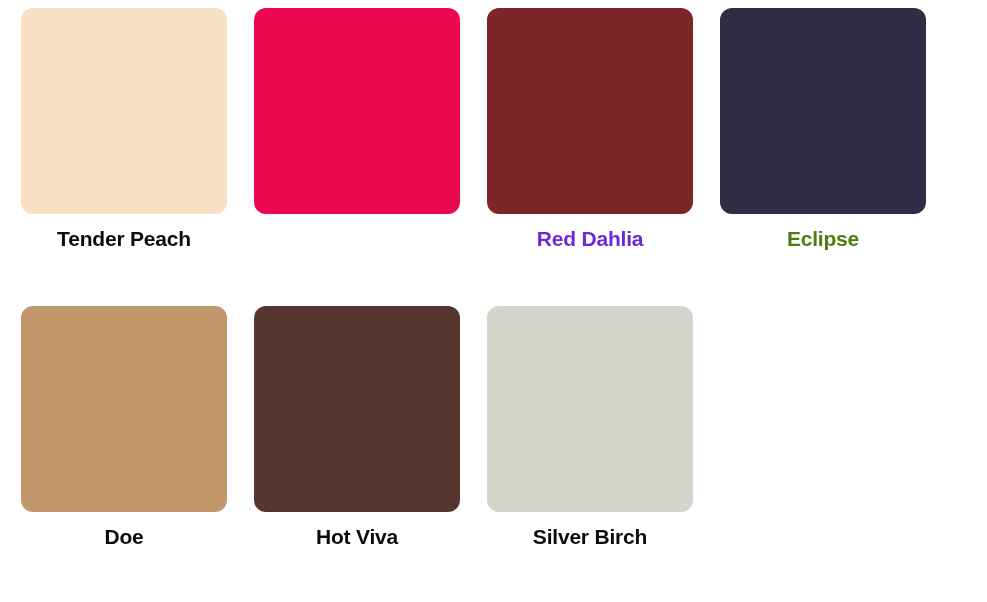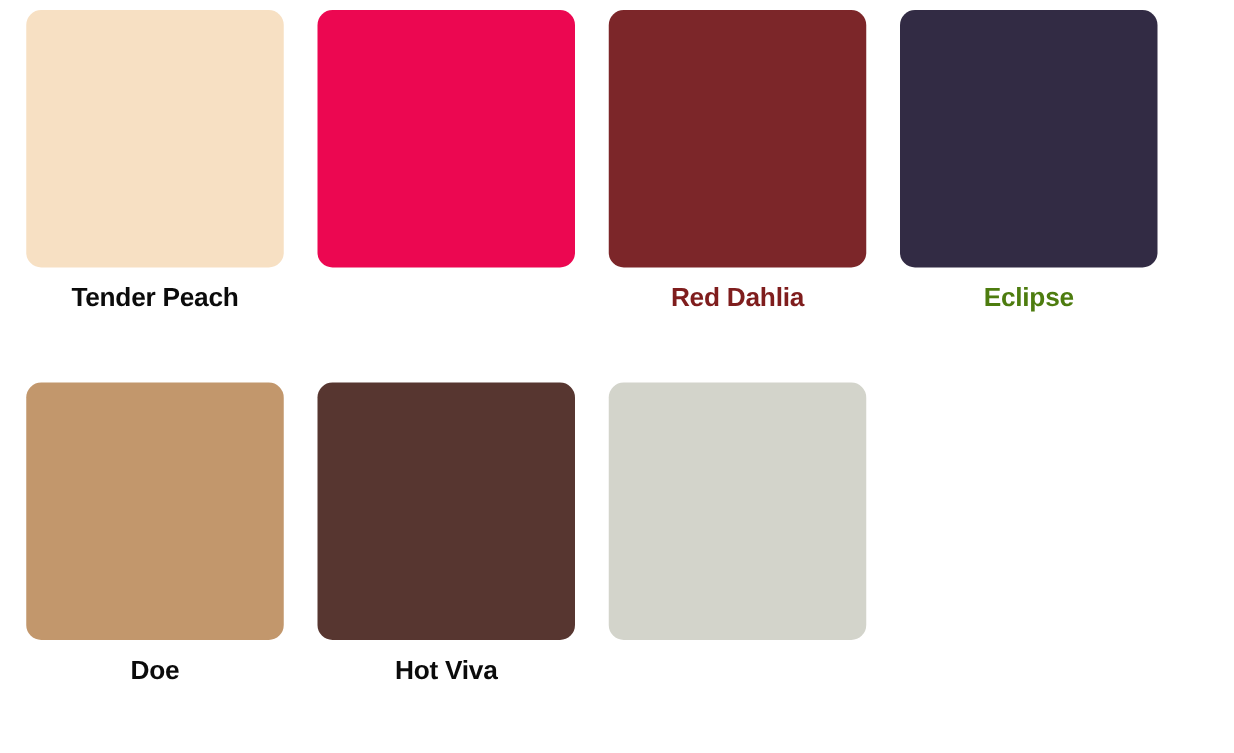--- a/index.html
+++ b/index.html
@@ -63,36 +63,37 @@
     <div class="swatch-chip" style="background-color: rgb(247, 224, 195);"></div>
     <div class="swatch-label" style="color: rgb(11, 11, 11);">Tender Peach</div>
   </div>
 
   <div class="swatch-cell">
     <div class="swatch-chip" style="background-color: rgb(236, 7, 81);"></div>
   </div>
 
   <div class="swatch-cell">
     <div class="swatch-chip" style="background-color: rgb(124, 38, 41);"></div>
-    <div class="swatch-label" style="color: #7f1d1d;">Red Dahlia</div>
+    <div class="swatch-label" style="color: #6d28d9;">Red Dahlia</div>
   </div>
 
 
   <div class="swatch-cell">
     <div class="swatch-chip" style="background-color: rgb(50, 43, 68);"></div>
     <div class="swatch-label" style="color: #4d7c0f;">Eclipse</div>
   </div>
 
   <div class="swatch-cell">
     <div class="swatch-chip" style="background-color: rgb(194, 151, 108);"></div>
     <div class="swatch-label" style="color: rgb(11, 11, 11);">Doe</div>
   </div>
 
   <div class="swatch-cell">
     <div class="swatch-chip" style="background-color: rgb(87, 54, 48);"></div>
     <div class="swatch-label" style="color: rgb(11, 11, 11);">Hot Viva</div>
   </div>
 
   <div class="swatch-cell">
     <div class="swatch-chip" style="background-color: rgb(211, 212, 203);"></div>
+    <div class="swatch-label" style="color: rgb(11, 11, 11);">Silver Birch</div>
   </div>
 
 </main>
 
 </body></html>

